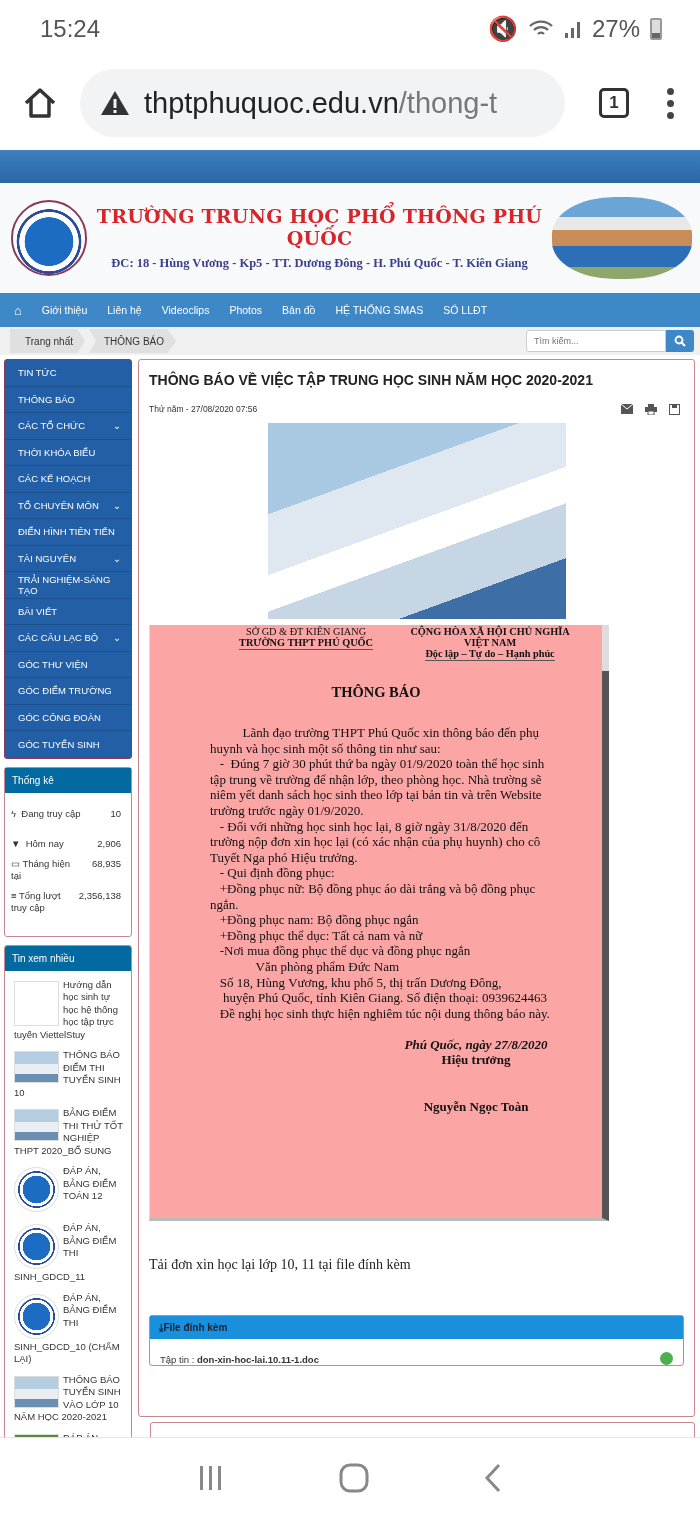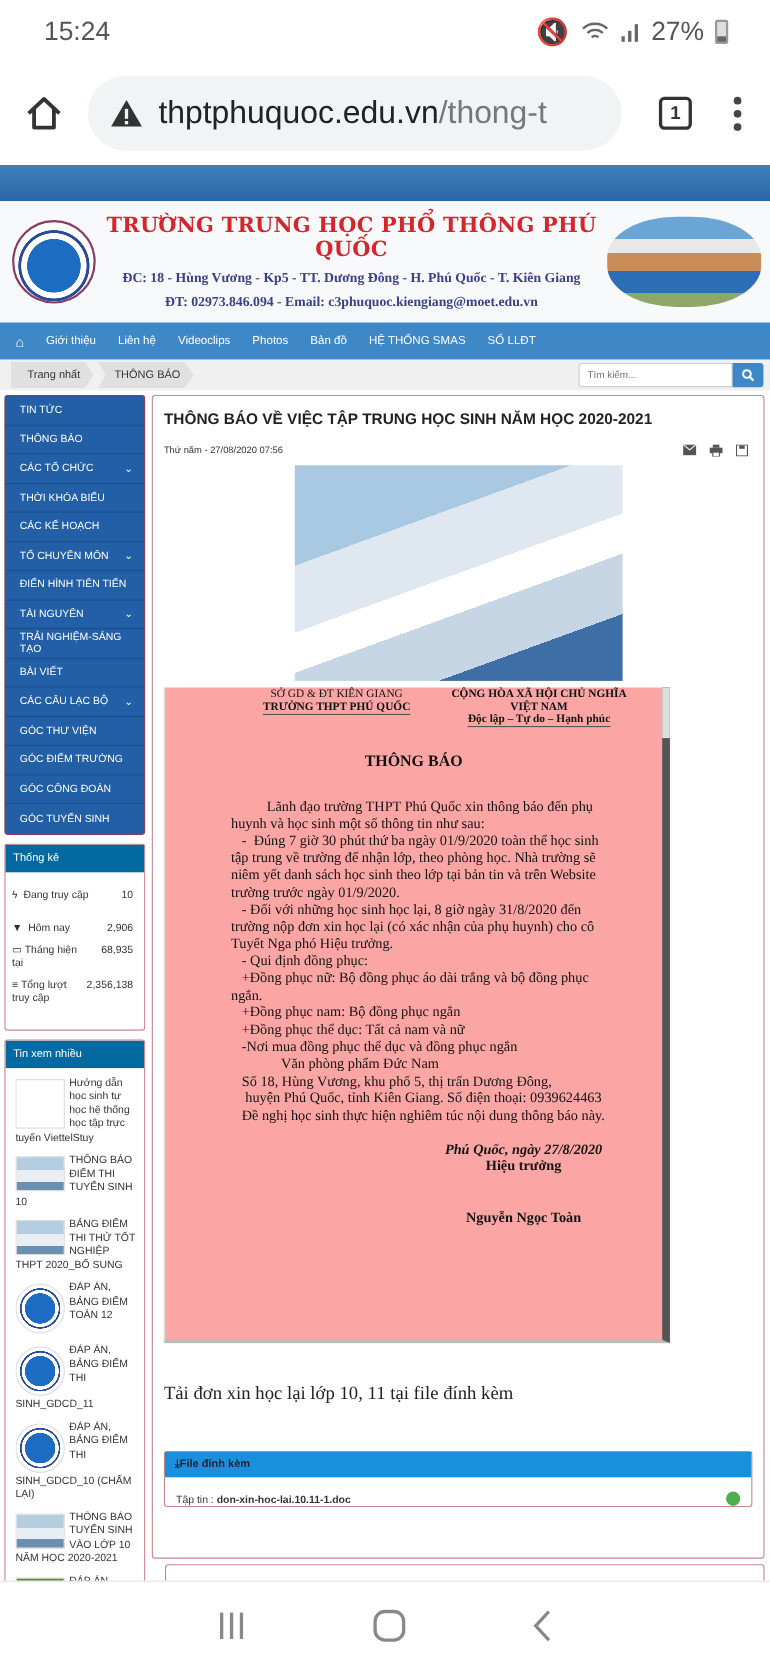--- a/index.html
+++ b/index.html
@@ -54,21 +54,21 @@
 .hero{width:298px;height:196px;margin:8px auto 0;background:linear-gradient(160deg,#a9c9e2 0 30%,#dfe8f0 30% 50%,#fff 50% 62%,#c7d6e4 62% 80%,#3d6ea6 80%);position:relative}
 .doc{position:relative;width:460px;height:596px;margin:6px 0 0 0;background:#fca5a5;border-right:7px solid #555;border-left:1px solid #ddd;border-bottom:3px solid #bbb;font-family:"Liberation Serif",serif;color:#111}
 .doc .scrolltop{position:absolute;right:-7px;top:0;width:7px;height:46px;background:#ddd}
 .dh{display:flex;justify-content:space-between;padding:0 28px 0 56px;font-size:10.3px;text-align:center;margin-top:1px}
 .dh b{display:block}
 .dh .u{border-bottom:1px solid #555;display:inline-block;padding-bottom:1px}
 .dtitle{text-align:center;font-weight:bold;font-size:14.5px;margin-top:23px}
 .dbody{padding:0 24px 0 60px;font-size:13px;line-height:15.6px;margin-top:24px}
 .dbody p{white-space:pre-wrap}
 .dsign{text-align:center;font-weight:bold;font-size:13px;margin-left:200px;line-height:15px}
-.dl{font-size:17px;font-family:"Liberation Serif",serif;color:#222;margin-top:36px}
+.dl{font-size:14px;font-family:"Liberation Serif",serif;color:#222;margin-top:36px}
 .attach{border:1px solid #c9868f;border-radius:3px;margin-top:42px}
 .attach .ah{background:#1a8fdc;color:#223;font-size:10px;font-weight:bold;height:23px;display:flex;align-items:center;padding-left:9px}
 .attach .ab{font-size:9.5px;height:26px;display:flex;align-items:flex-end;justify-content:space-between;padding:0 10px}
 .next{position:absolute;left:150px;right:5px;top:1422px;height:30px;border:1px solid #c9868f;border-radius:3px}
 .navbar{position:absolute;left:0;right:0;bottom:0;height:80px;background:#fff;display:flex;align-items:center;justify-content:space-around;padding:0 140px;border-top:1px solid #e5e5e5}
 </style>
 </head>
 <body>
 
 <div class="status">
@@ -110,21 +110,20 @@
     </div>
 </div>
 
 <div class="topband"></div>
 
 <div class="banner">
   <div class="logo"></div>
   <div class="btext">
     <div class="btitle">TRƯỜNG TRUNG HỌC PHỔ THÔNG PHÚ QUỐC</div>
     <div class="bsub">ĐC: 18 - Hùng Vương - Kp5 - TT. Dương Đông - H. Phú Quốc - T. Kiên Giang</div>
-    <div class="bsub">ĐT: 02973.846.094 - Email: c3phuquoc.kiengiang@moet.edu.vn</div>
   </div>
   <div class="photo"></div>
 </div>
 
 <div class="nav">
   <span style="font-size:13px">⌂</span>
   <span>Giới thiệu</span>
   <span>Liên hệ</span>
   <span>Videoclips</span>
   <span>Photos</span>

